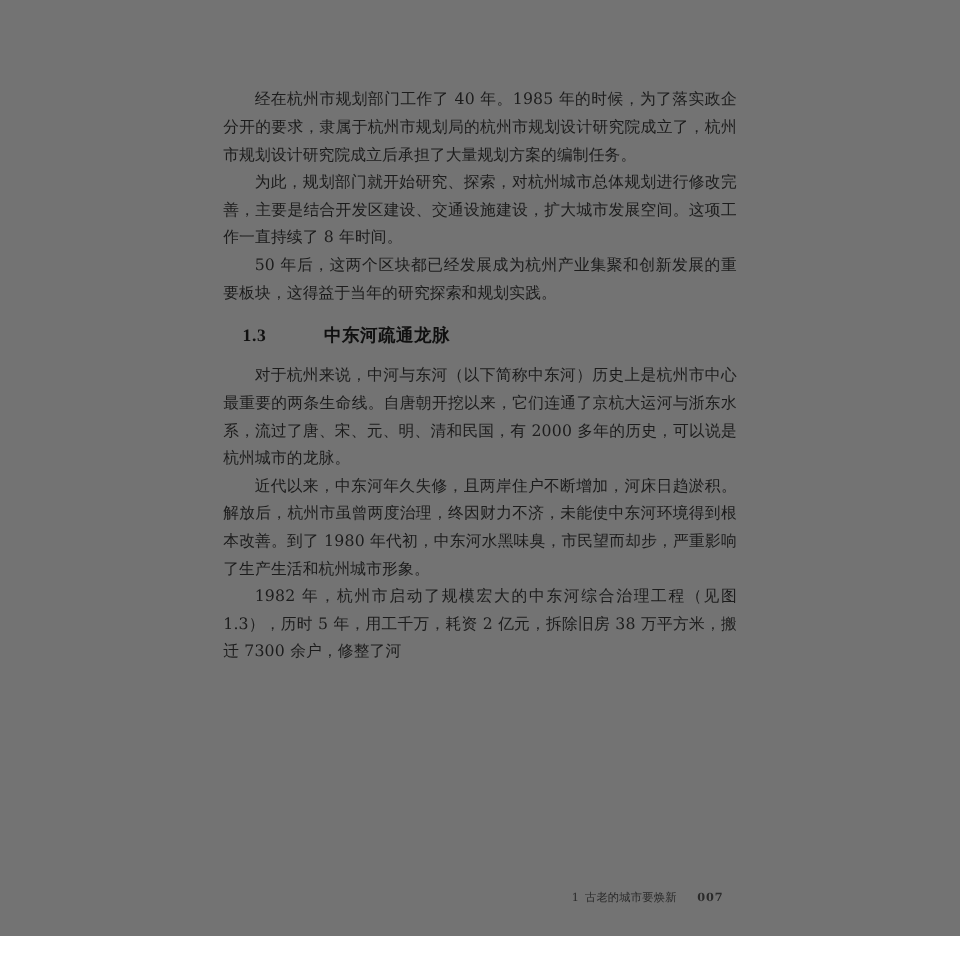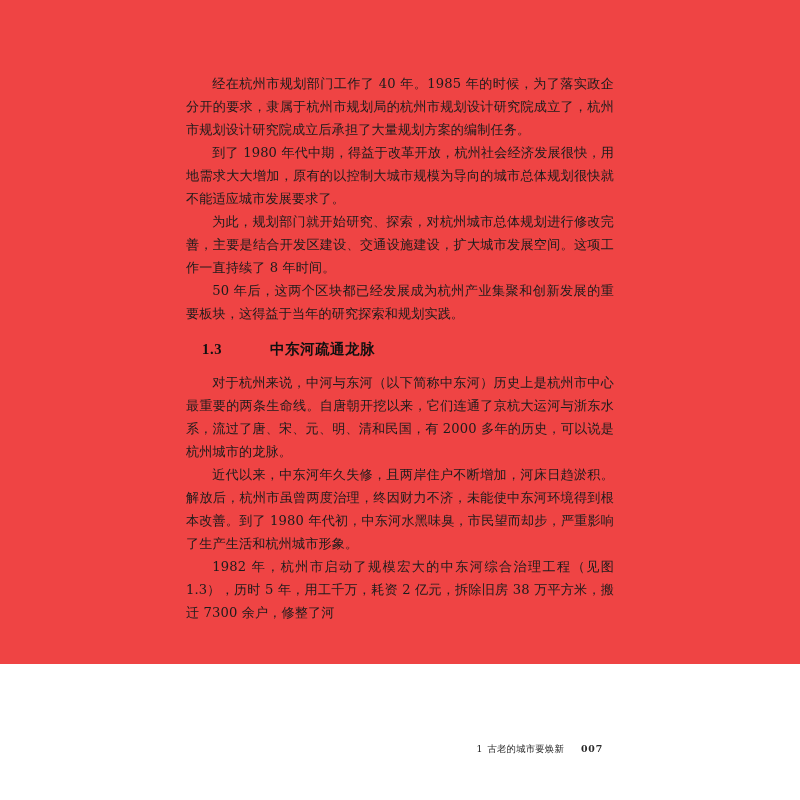--- a/index.html
+++ b/index.html
@@ -12,22 +12,22 @@
     height: 800px;
     background: #ffffff;
     font-family: "DejaVu Serif", "Liberation Serif", serif;
     color: #1a1a1a;
     overflow: hidden;
   }
 
   #page {
     position: relative;
     width: 800px;
-    height: 664px;
-    background: #ef4444;
+    height: 780px;
+    background: #737373;
   }
 
   
   #text-column {
     position: absolute;
     left: 186px;
     top: 72px;
     width: 428px;
   }
 
@@ -91,21 +91,20 @@
   }
 </style>
 </head>
 <body>
 
 <div id="page">
 
   <div id="text-column">
 
     <p class="para">经在杭州市规划部门工作了 40 年。1985 年的时候，为了落实政企分开的要求，隶属于杭州市规划局的杭州市规划设计研究院成立了，杭州市规划设计研究院成立后承担了大量规划方案的编制任务。</p>
-    <p class="para">到了 1980 年代中期，得益于改革开放，杭州社会经济发展很快，用地需求大大增加，原有的以控制大城市规模为导向的城市总体规划很快就不能适应城市发展要求了。</p>
     <p class="para">为此，规划部门就开始研究、探索，对杭州城市总体规划进行修改完善，主要是结合开发区建设、交通设施建设，扩大城市发展空间。这项工作一直持续了 8 年时间。</p>
     <p class="para">50 年后，这两个区块都已经发展成为杭州产业集聚和创新发展的重要板块，这得益于当年的研究探索和规划实践。</p>
 
     <h2 class="section-heading">
       <span class="sec-num">1.3</span><span class="sec-title">中东河疏通龙脉</span>
     </h2>
 
     <p class="para">对于杭州来说，中河与东河（以下简称中东河）历史上是杭州市中心最重要的两条生命线。自唐朝开挖以来，它们连通了京杭大运河与浙东水系，流过了唐、宋、元、明、清和民国，有 2000 多年的历史，可以说是杭州城市的龙脉。</p>
     <p class="para">近代以来，中东河年久失修，且两岸住户不断增加，河床日趋淤积。解放后，杭州市虽曾两度治理，终因财力不济，未能使中东河环境得到根本改善。到了 1980 年代初，中东河水黑味臭，市民望而却步，严重影响了生产生活和杭州城市形象。</p>
     <p class="para">1982 年，杭州市启动了规模宏大的中东河综合治理工程（见图 1.3），历时 5 年，用工千万，耗资 2 亿元，拆除旧房 38 万平方米，搬迁 7300 余户，修整了河</p>

